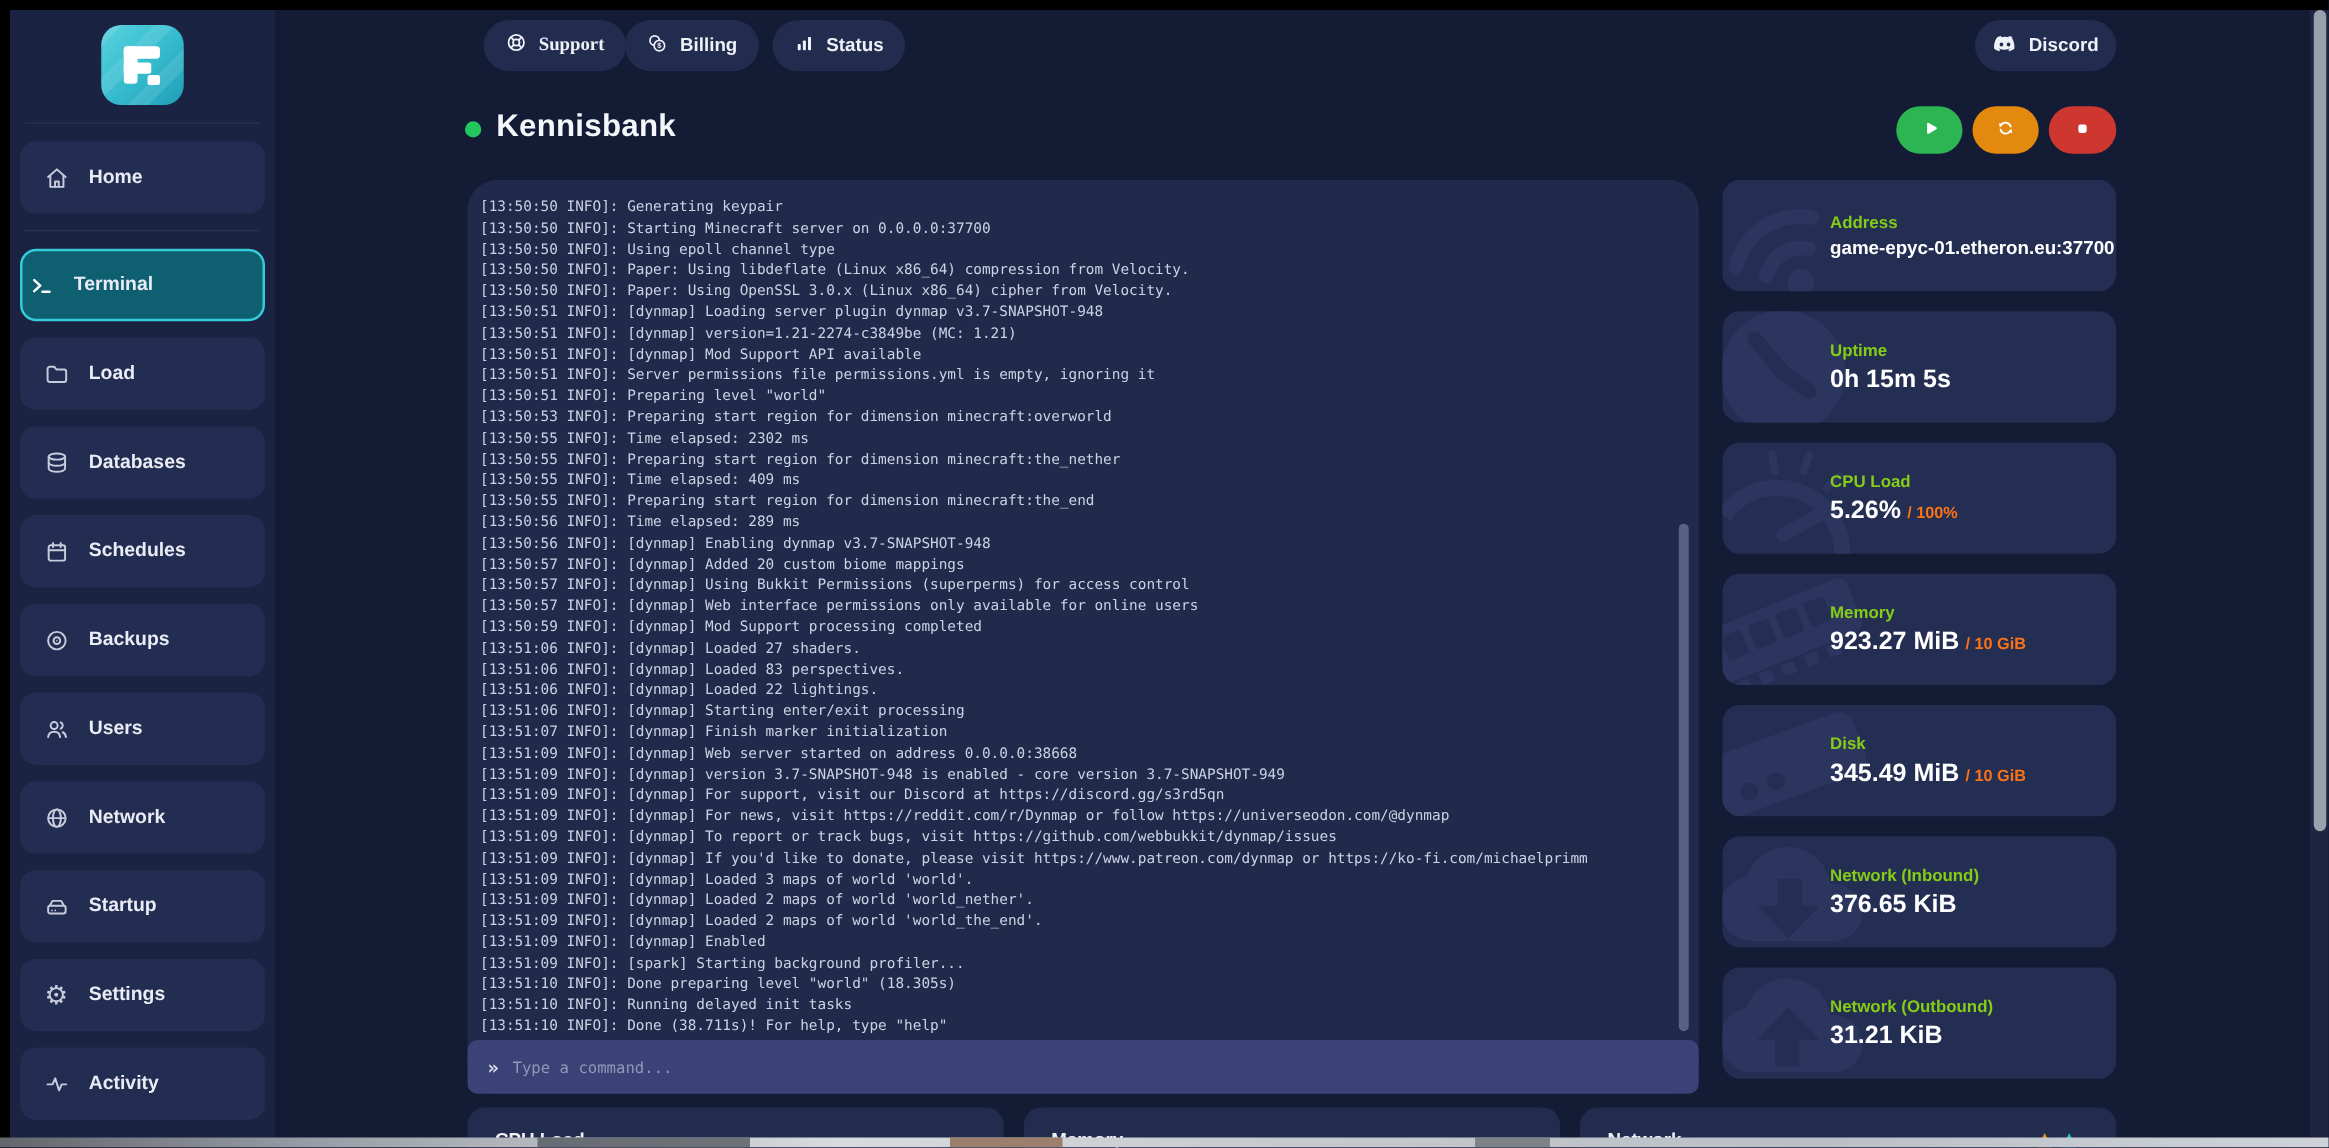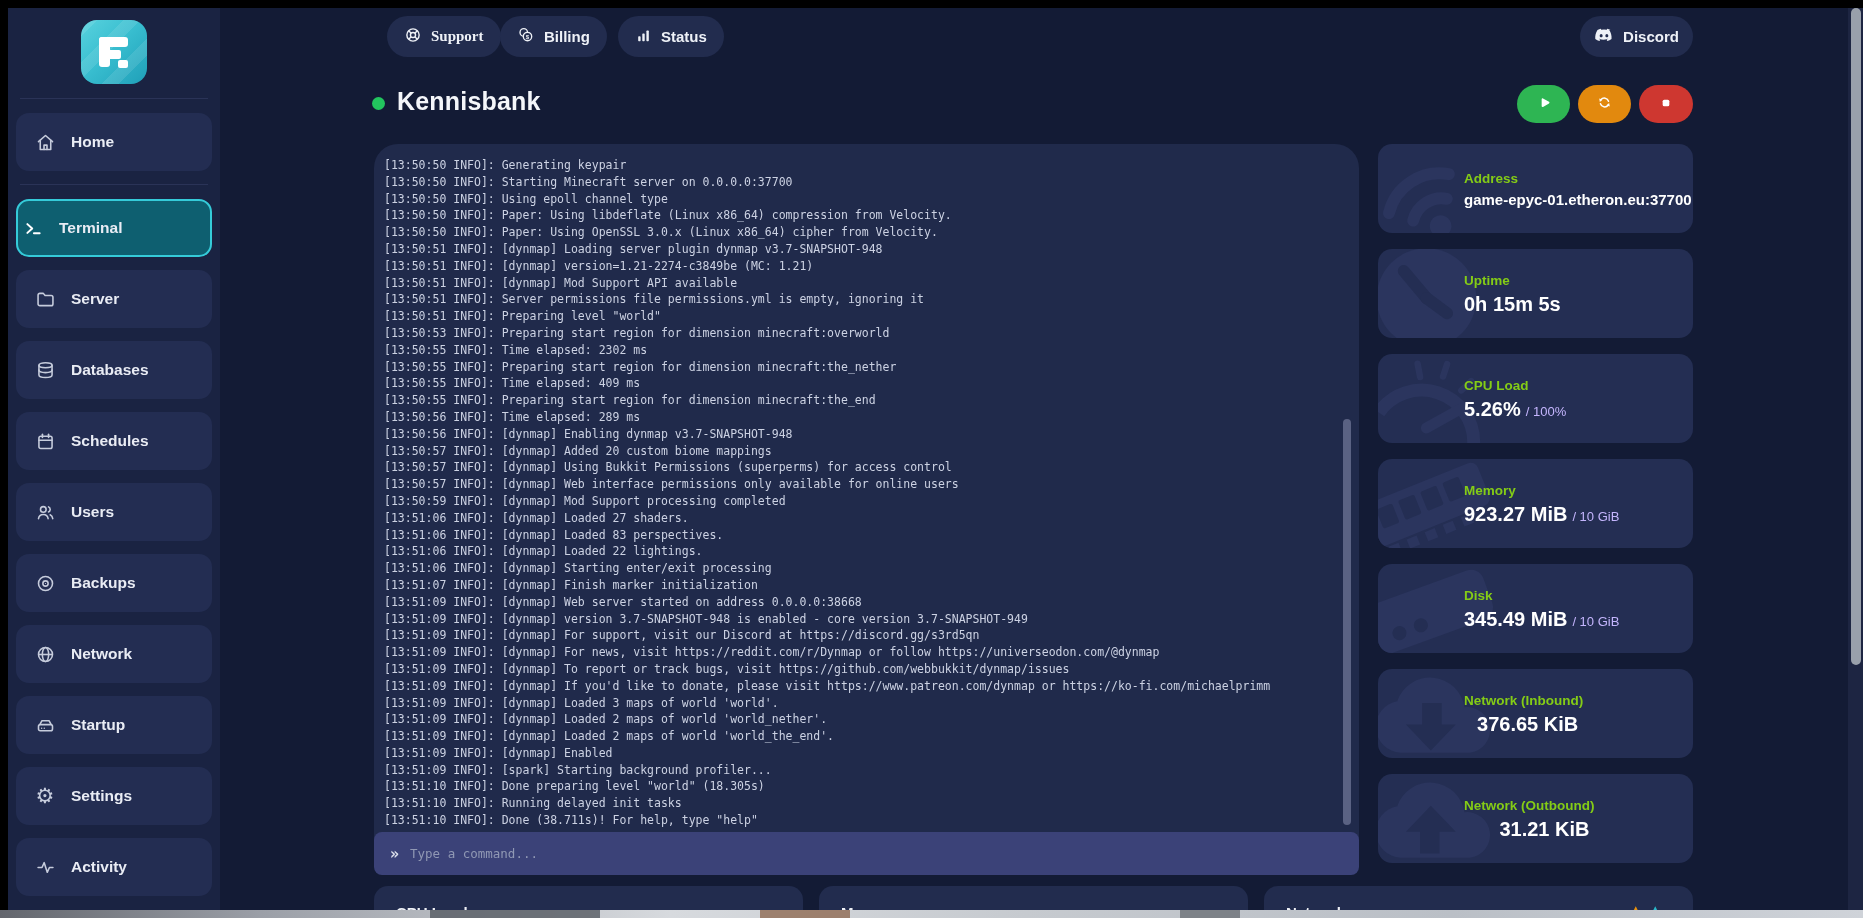--- a/index.html
+++ b/index.html
@@ -65,23 +65,23 @@
   .chev { color:#dde1ec; font-size:15px; font-weight:700; font-family:"DejaVu Sans Mono", monospace; }
   .cmdbar input { flex:1; background:transparent; border:none; outline:none; color:#e6e9f2;
             font-family:"DejaVu Sans Mono", monospace; font-size:12.5px; }
   .cmdbar input::placeholder { color:#9098b4; }
 
   
   .stats { position:absolute; left:1378px; top:144px; width:315px; }
   .scard { position:relative; height:89px; margin-bottom:16px; background:#242e53; border-radius:14px; overflow:hidden; }
   .scontent { position:absolute; left:86px; top:50%; transform:translateY(-50%); white-space:nowrap; }
   .slabel { font-size:13.5px; font-weight:700; color:#84cc16; margin-bottom:5px; }
-  .svalue { font-size:20px; font-weight:700; color:#ffffff;text-align:right; }
+  .svalue { font-size:20px; font-weight:700; color:#ffffff; }
   .scard.addr .svalue { font-size:15px; }
-  .ssuffix { font-size:13px; color:#c4b5fd; font-weight:400; margin-left:5px; }
+  .ssuffix { font-size:13px; color:#f97316; font-weight:700; margin-left:5px; }
   .bgicon { position:absolute; left:-10px; top:-12px; }
 
   
   .bcard { position:absolute; top:886px; width:429px; height:60px; background:#222c4e; border-radius:14px; }
   .bcard .blabel { padding:18px 0 0 22px; font-size:15px; font-weight:700; color:#eef0f5; }
   .bcard-cpu { left:374px; }
   .bcard-mem { left:819px; }
   .bcard-net { left:1264px; }
   .net-arrows { position:absolute; left:366px; top:16px; font-family:"DejaVu Sans", sans-serif; font-size:15px; }
   .arr-orange { color:#e8920e; }
@@ -138,21 +138,21 @@
     </span>
     <span>Terminal</span>
   </div>
 
   <div class="tile">
     <span class="ticon">
       <svg width="21" height="21" viewBox="0 0 24 24" fill="none" stroke="currentColor" stroke-width="1.8" stroke-linejoin="round">
         <path d="M3.5 7a2 2 0 0 1 2-2h4l2 2.5h7a2 2 0 0 1 2 2V17a2 2 0 0 1-2 2h-13a2 2 0 0 1-2-2z"></path>
       </svg>
     </span>
-    <span>Server</span>
+    <span>Load</span>
   </div>
 
   <div class="tile">
     <span class="ticon">
       <svg width="21" height="21" viewBox="0 0 24 24" fill="none" stroke="currentColor" stroke-width="1.8" stroke-linecap="round">
         <ellipse cx="12" cy="6" rx="7.5" ry="2.8"></ellipse>
         <path d="M4.5 6v5.5c0 1.6 3.4 2.9 7.5 2.9s7.5-1.3 7.5-2.9V6"></path>
         <path d="M4.5 11.5V17c0 1.6 3.4 2.9 7.5 2.9s7.5-1.3 7.5-2.9v-5.5"></path>
       </svg>
     </span>
@@ -166,39 +166,39 @@
         <line x1="8.5" y1="3.8" x2="8.5" y2="7.5"></line>
           <line x1="15.5" y1="3.8" x2="15.5" y2="7.5"></line>
         <line x1="4.5" y1="10.5" x2="19.5" y2="10.5"></line>
       </svg>
     </span>
     <span>Schedules</span>
   </div>
 
   <div class="tile">
     <span class="ticon">
+      <svg width="21" height="21" viewBox="0 0 24 24" fill="none" stroke="currentColor" stroke-width="1.8">
+        <circle cx="12" cy="12" r="8"></circle>
+          <circle cx="12" cy="12" r="3"></circle>
+          <circle cx="12" cy="12" r="0.7" fill="currentColor" stroke="none"></circle>
+      </svg>
+    </span>
+    <span>Backups</span>
+  </div>
+
+  <div class="tile">
+    <span class="ticon">
       <svg width="21" height="21" viewBox="0 0 24 24" fill="none" stroke="currentColor" stroke-width="1.8" stroke-linecap="round">
         <circle cx="9.5" cy="8.5" r="3.2"></circle>
         <path d="M4 19c.4-3 2.6-4.8 5.5-4.8s5.1 1.8 5.5 4.8"></path>
         <path d="M15.5 5.6a3.2 3.2 0 0 1 0 5.8"></path>
         <path d="M17.3 14.6c1.7.7 2.7 2.2 3 4.4"></path>
       </svg>
     </span>
     <span>Users</span>
-  </div>
-
-  <div class="tile">
-    <span class="ticon">
-      <svg width="21" height="21" viewBox="0 0 24 24" fill="none" stroke="currentColor" stroke-width="1.8">
-        <circle cx="12" cy="12" r="8"></circle>
-          <circle cx="12" cy="12" r="3"></circle>
-          <circle cx="12" cy="12" r="0.7" fill="currentColor" stroke="none"></circle>
-      </svg>
-    </span>
-    <span>Backups</span>
   </div>
 
   <div class="tile">
     <span class="ticon">
       <svg width="21" height="21" viewBox="0 0 24 24" fill="none" stroke="currentColor" stroke-width="1.8">
         <circle cx="12" cy="12" r="8"></circle>
           <ellipse cx="12" cy="12" rx="3.6" ry="8"></ellipse>
           <line x1="4" y1="12" x2="20" y2="12"></line>
       </svg>
     </span>

